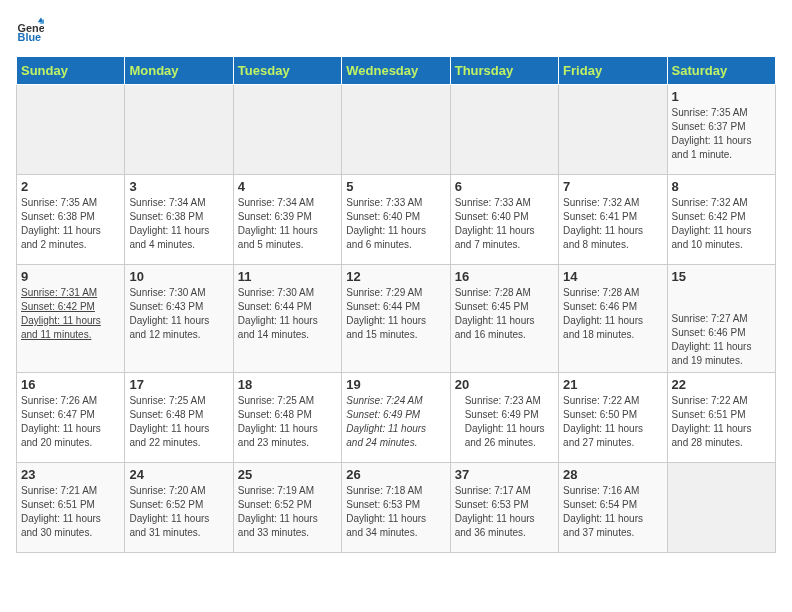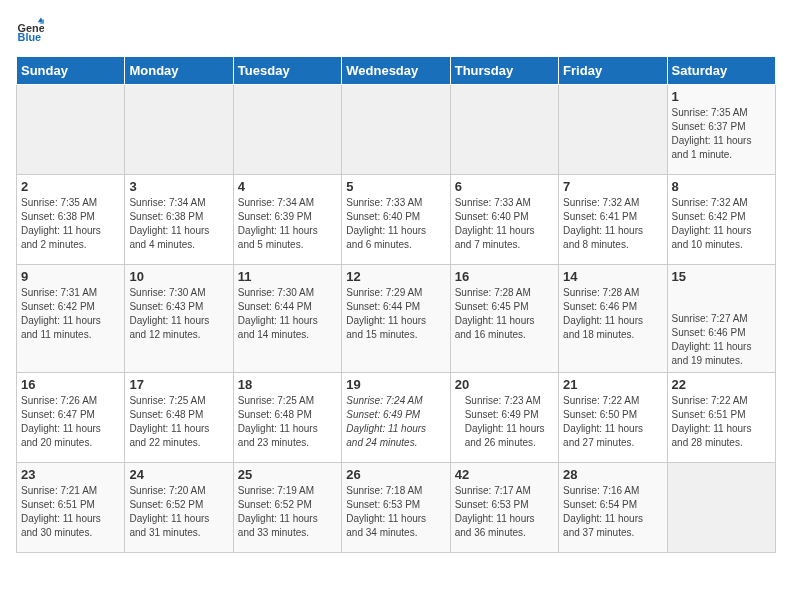--- a/index.html
+++ b/index.html
@@ -47,21 +47,21 @@
       font-size: 15px;
       color: #555;
     }
     table {
       width: 100%;
       border-collapse: collapse;
       table-layout: fixed;
     }
     thead tr th {
       background: #1a6fba;
-      color: #ffffff;
+      color: #bef264;
       font-size: 13px;
       font-weight: bold;
       padding: 6px 4px;
       text-align: left;
       border: 1px solid #fff;
     }
     tbody tr td {
       border: 1px solid #ccc;
       vertical-align: top;
       padding: 4px;
@@ -187,21 +187,21 @@
           <span class="day-num">8</span>
           <div class="cell-info" style="white-space: pre-line;">Sunrise: 7:32 AM
 Sunset: 6:42 PM
 Daylight: 11 hours
 and 10 minutes.</div>
         </td>
       </tr>
       <tr>
         <td>
           <span class="day-num">9</span>
-          <div class="cell-info" style="white-space: pre-line;">Sunrise: 7:31 AM
+          <div class="cell-info" style="white-space: pre-line; text-decoration: underline;">Sunrise: 7:31 AM
 Sunset: 6:42 PM
 Daylight: 11 hours
 and 11 minutes.</div>
         </td>
         <td>
           <span class="day-num">10</span>
           <div class="cell-info" style="white-space: pre-line;">Sunrise: 7:30 AM
 Sunset: 6:43 PM
 Daylight: 11 hours
 and 12 minutes.</div>
@@ -316,21 +316,21 @@
 and 33 minutes.</div>
         </td>
         <td>
           <span class="day-num">26</span>
           <div class="cell-info" style="white-space: pre-line;">Sunrise: 7:18 AM
 Sunset: 6:53 PM
 Daylight: 11 hours
 and 34 minutes.</div>
         </td>
         <td>
-          <span class="day-num">42</span>
+          <span class="day-num">37</span>
           <div class="cell-info" style="white-space: pre-line;">Sunrise: 7:17 AM
 Sunset: 6:53 PM
 Daylight: 11 hours
 and 36 minutes.</div>
         </td>
         <td>
           <span class="day-num">28</span>
           <div class="cell-info" style="white-space: pre-line;">Sunrise: 7:16 AM
 Sunset: 6:54 PM
 Daylight: 11 hours

